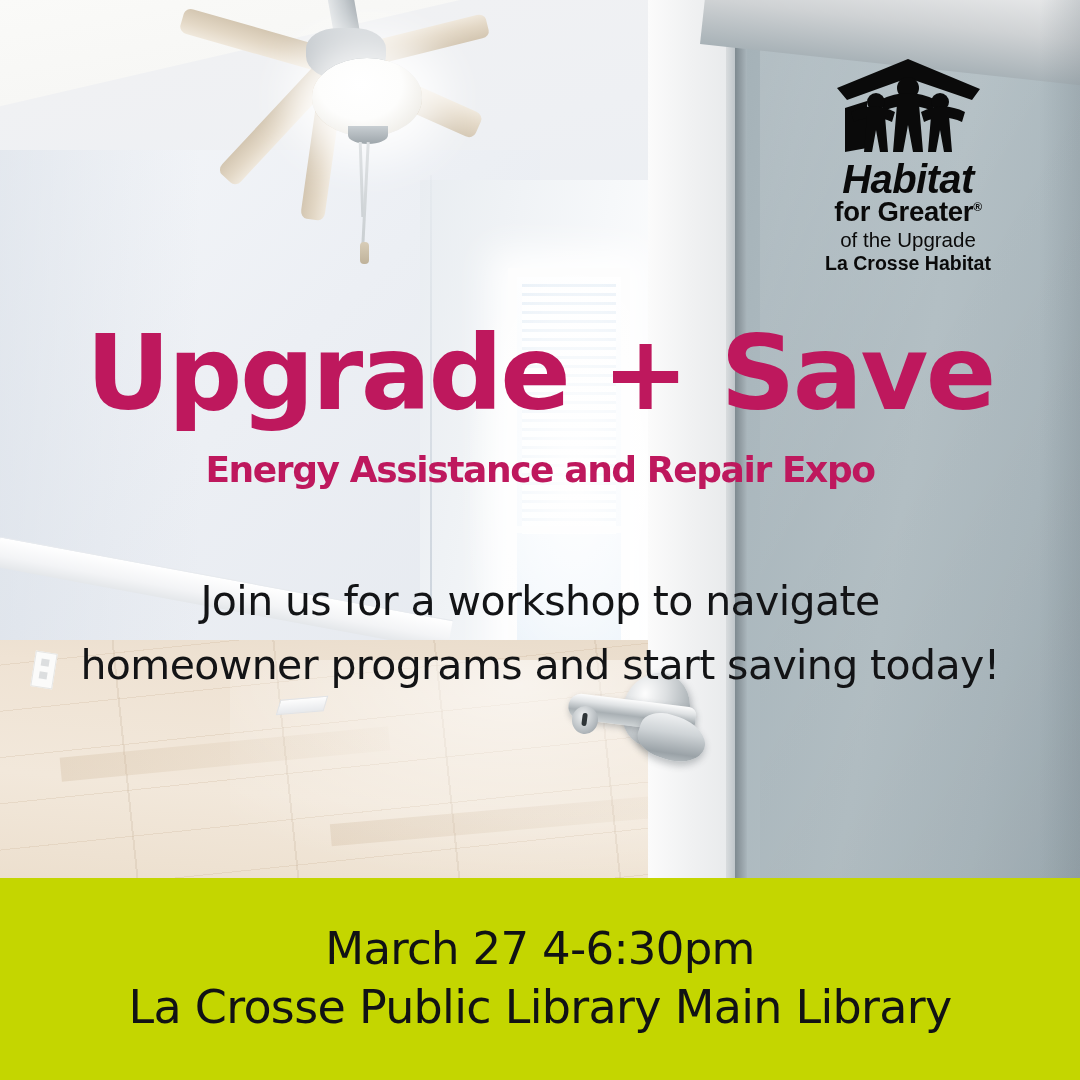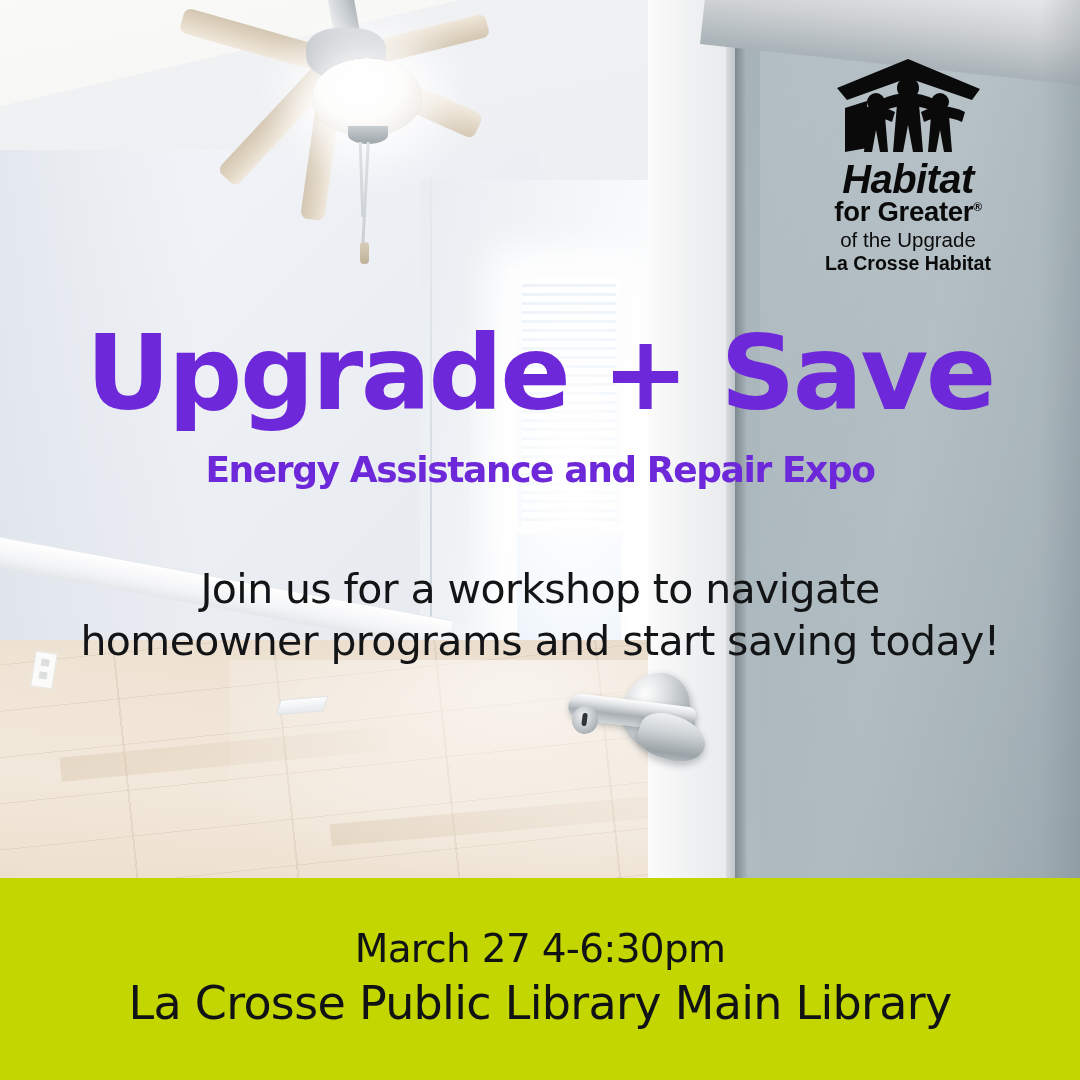--- a/index.html
+++ b/index.html
@@ -408,21 +408,21 @@
     white-space: nowrap;
   }
   .logo-l4 { font-weight: 700; font-size: 19.5px; }
 
   
   .headline-wrap {
     position: absolute;
     left: 0; right: 0;
     top: 326px;
     text-align: center;
-    color: #6d28d9;
+    color: #be185d;
   }
   .headline {
     font-family: "DejaVu Sans", sans-serif;
     font-weight: 700;
     font-size: 104px;
     line-height: .92;
     letter-spacing: -2.5px;
     margin: 0;
     white-space: nowrap;
   }
@@ -441,38 +441,38 @@
     top: 564px;
     margin: 0;
     text-align: center;
     font-family: "DejaVu Sans", sans-serif;
     font-weight: 400;
     font-size: 41px;
     line-height: 1.26;
     letter-spacing: -.6px;
     color: #131416;
   }
-  .body-copy span { display: block; white-space: nowrap; }
+  .body-copy span { display: block; white-space: nowrap; margin-top: 12px; }
 
   
   .footer {
     position: absolute;
     left: 0; bottom: 0;
     width: 1080px;
     height: 202px;
     background: #c4d600;
     display: flex;
     flex-direction: column;
     align-items: center;
     justify-content: center;
   }
   .footer-line {
     font-family: "DejaVu Sans", sans-serif;
     font-weight: 400;
-    font-size: 39px;
+    font-size: 45px;
     line-height: 1.3;
     letter-spacing: -.7px;
     color: #111214;
     white-space: nowrap;
   }
   .footer-line.l2 { font-size: 46px; }
 </style>
 </head>
 <body>
 

